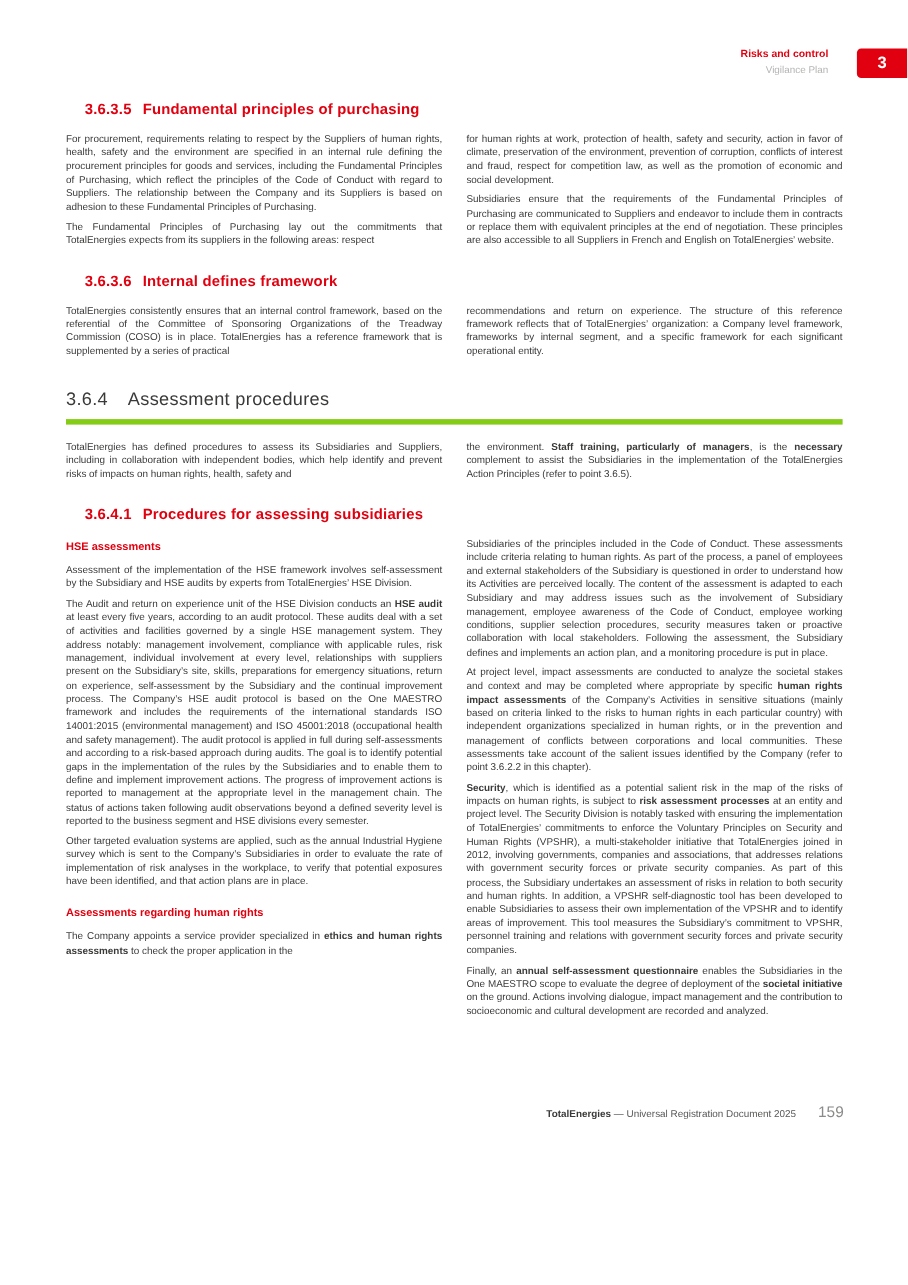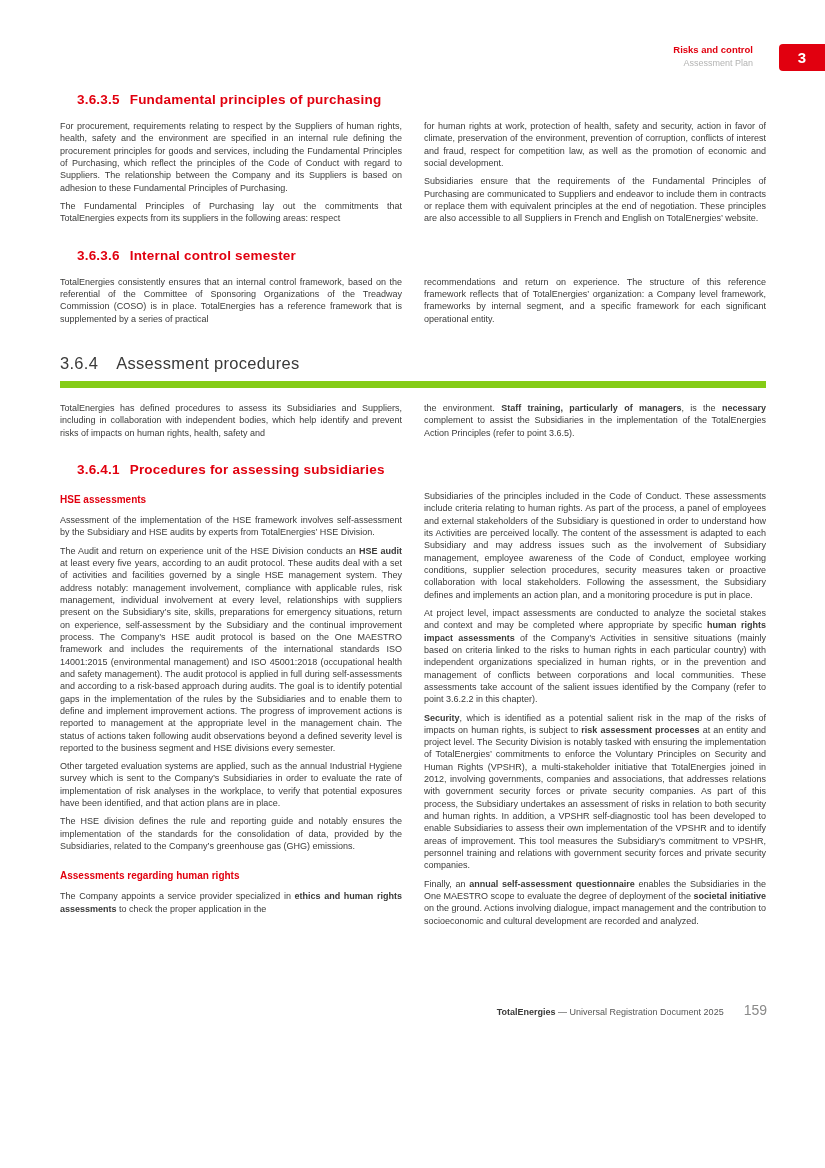--- a/index.html
+++ b/index.html
@@ -37,21 +37,21 @@
   p.body strong { font-weight:bold; }
   h2.sec3 {
     color:#e1000f; font-weight:bold; font-size:13.5px;
     margin:0 0 13px 17px; letter-spacing:0.2px;
   }
   h2.sec3 .num { margin-right:10px; }
   .block { margin-bottom:17px; }
   h2.sec2 {
     color:#3a3a39; font-weight:normal; font-size:16.5px;
     margin:23px 0 14px 0; padding-bottom:8px;
-    border-bottom:7px solid #84cc16; letter-spacing:0.3px;
+    border-bottom:5px solid #84cc16; letter-spacing:0.3px;
   }
   h2.sec2 .num { margin-right:18px; }
   h3.runin {
     color:#e1000f; font-weight:bold; font-size:10px;
     margin:4px 0 9px 0;
   }
   h3.runin.second { margin-top:18px; }
   
   .footer {
     position:absolute; right:58px; bottom:18px;
@@ -61,42 +61,42 @@
   .footer .ft-text .brand { font-weight:bold; color:#3a3a39; }
   .footer .ft-page { font-size:14px; color:#8a8a89; }
 </style>
 </head>
 <body>
 
 <div class="page">
 
   <div class="running-header">
     <div class="rh-main">Risks and control</div>
-    <div class="rh-sub">Assessment Plan</div>
+    <div class="rh-sub">Vigilance Plan</div>
   </div>
   <div class="chapter-tab">3</div>
 
   <div class="content">
 
     <h2 class="sec3">
       <span class="num">3.6.3.5</span><span class="ttl">Fundamental principles of purchasing</span>
     </h2>
     <div class="cols block">
       <div class="col">
         <p class="body">For procurement, requirements relating to respect by the Suppliers of human rights, health, safety and the environment are specified in an internal rule defining the procurement principles for goods and services, including the Fundamental Principles of Purchasing, which reflect the principles of the Code of Conduct with regard to Suppliers. The relationship between the Company and its Suppliers is based on adhesion to these Fundamental Principles of Purchasing.</p>
         <p class="body">The Fundamental Principles of Purchasing lay out the commitments that TotalEnergies expects from its suppliers in the following areas: respect</p>
       </div>
       <div class="col">
         <p class="body">for human rights at work, protection of health, safety and security, action in favor of climate, preservation of the environment, prevention of corruption, conflicts of interest and fraud, respect for competition law, as well as the promotion of economic and social development.</p>
         <p class="body">Subsidiaries ensure that the requirements of the Fundamental Principles of Purchasing are communicated to Suppliers and endeavor to include them in contracts or replace them with equivalent principles at the end of negotiation. These principles are also accessible to all Suppliers in French and English on TotalEnergies’ website.</p>
       </div>
     </div>
 
     <h2 class="sec3">
-      <span class="num">3.6.3.6</span><span class="ttl">Internal control semester</span>
+      <span class="num">3.6.3.6</span><span class="ttl">Internal defines framework</span>
     </h2>
     <div class="cols block">
       <div class="col">
         <p class="body">TotalEnergies consistently ensures that an internal control framework, based on the referential of the Committee of Sponsoring Organizations of the Treadway Commission (COSO) is in place. TotalEnergies has a reference framework that is supplemented by a series of practical</p>
       </div>
       <div class="col">
         <p class="body">recommendations and return on experience. The structure of this reference framework reflects that of TotalEnergies’ organization: a Company level framework, frameworks by internal segment, and a specific framework for each significant operational entity.</p>
       </div>
     </div>
 
@@ -114,21 +114,20 @@
 
     <h2 class="sec3">
       <span class="num">3.6.4.1</span><span class="ttl">Procedures for assessing subsidiaries</span>
     </h2>
     <div class="cols">
       <div class="col">
         <h3 class="runin">HSE assessments</h3>
         <p class="body">Assessment of the implementation of the HSE framework involves self-assessment by the Subsidiary and HSE audits by experts from TotalEnergies’ HSE Division.</p>
         <p class="body">The Audit and return on experience unit of the HSE Division conducts an <strong>HSE audit</strong> at least every five years, according to an audit protocol. These audits deal with a set of activities and facilities governed by a single HSE management system. They address notably: management involvement, compliance with applicable rules, risk management, individual involvement at every level, relationships with suppliers present on the Subsidiary’s site, skills, preparations for emergency situations, return on experience, self-assessment by the Subsidiary and the continual improvement process. The Company’s HSE audit protocol is based on the One MAESTRO framework and includes the requirements of the international standards ISO 14001:2015 (environmental management) and ISO 45001:2018 (occupational health and safety management). The audit protocol is applied in full during self-assessments and according to a risk-based approach during audits. The goal is to identify potential gaps in the implementation of the rules by the Subsidiaries and to enable them to define and implement improvement actions. The progress of improvement actions is reported to management at the appropriate level in the management chain. The status of actions taken following audit observations beyond a defined severity level is reported to the business segment and HSE divisions every semester.</p>
         <p class="body">Other targeted evaluation systems are applied, such as the annual Industrial Hygiene survey which is sent to the Company’s Subsidiaries in order to evaluate the rate of implementation of risk analyses in the workplace, to verify that potential exposures have been identified, and that action plans are in place.</p>
-        <p class="body">The HSE division defines the rule and reporting guide and notably ensures the implementation of the standards for the consolidation of data, provided by the Subsidiaries, related to the Company’s greenhouse gas (GHG) emissions.</p>
         <h3 class="runin second">Assessments regarding human rights</h3>
         <p class="body">The Company appoints a service provider specialized in <strong>ethics and human rights assessments</strong> to check the proper application in the</p>
       </div>
       <div class="col">
         <p class="body">Subsidiaries of the principles included in the Code of Conduct. These assessments include criteria relating to human rights. As part of the process, a panel of employees and external stakeholders of the Subsidiary is questioned in order to understand how its Activities are perceived locally. The content of the assessment is adapted to each Subsidiary and may address issues such as the involvement of Subsidiary management, employee awareness of the Code of Conduct, employee working conditions, supplier selection procedures, security measures taken or proactive collaboration with local stakeholders. Following the assessment, the Subsidiary defines and implements an action plan, and a monitoring procedure is put in place.</p>
         <p class="body">At project level, impact assessments are conducted to analyze the societal stakes and context and may be completed where appropriate by specific <strong>human rights impact assessments</strong> of the Company’s Activities in sensitive situations (mainly based on criteria linked to the risks to human rights in each particular country) with independent organizations specialized in human rights, or in the prevention and management of conflicts between corporations and local communities. These assessments take account of the salient issues identified by the Company (refer to point 3.6.2.2 in this chapter).</p>
         <p class="body"><strong>Security</strong>, which is identified as a potential salient risk in the map of the risks of impacts on human rights, is subject to <strong>risk assessment processes</strong> at an entity and project level. The Security Division is notably tasked with ensuring the implementation of TotalEnergies’ commitments to enforce the Voluntary Principles on Security and Human Rights (VPSHR), a multi-stakeholder initiative that TotalEnergies joined in 2012, involving governments, companies and associations, that addresses relations with government security forces or private security companies. As part of this process, the Subsidiary undertakes an assessment of risks in relation to both security and human rights. In addition, a VPSHR self-diagnostic tool has been developed to enable Subsidiaries to assess their own implementation of the VPSHR and to identify areas of improvement. This tool measures the Subsidiary’s commitment to VPSHR, personnel training and relations with government security forces and private security companies.</p>
         <p class="body">Finally, an <strong>annual self-assessment questionnaire</strong> enables the Subsidiaries in the One MAESTRO scope to evaluate the degree of deployment of the <strong>societal initiative</strong> on the ground. Actions involving dialogue, impact management and the contribution to socioeconomic and cultural development are recorded and analyzed.</p>
       </div>
     </div>

